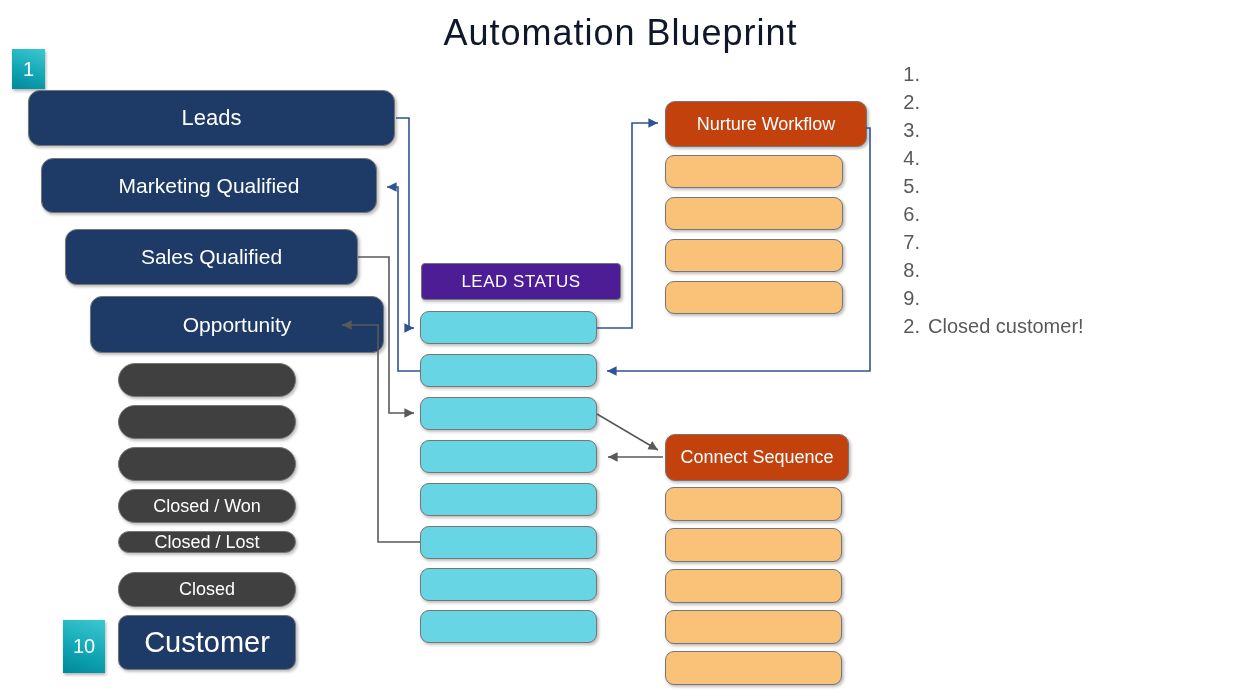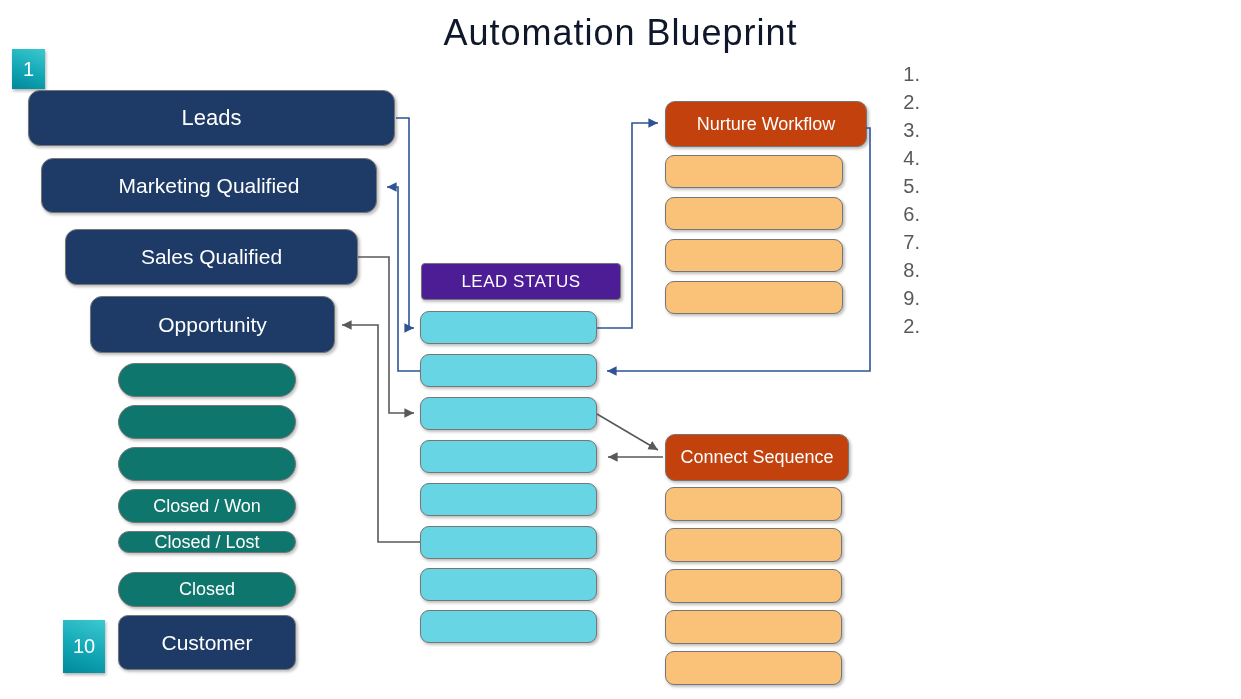--- a/index.html
+++ b/index.html
@@ -10,21 +10,21 @@
   .title{
     position:absolute;top:12px;left:0;width:1241px;text-align:center;
     font-size:36px;color:#0f172a;letter-spacing:1px;font-weight:400;
   }
   .box{
     position:absolute;display:flex;align-items:center;justify-content:center;
     color:#ffffff;border:1.5px solid #767676;box-sizing:border-box;
     box-shadow:1.5px 2px 3px rgba(0,0,0,0.25);
   }
   .navy{background:#1E3A67;border-radius:12px;font-size:21px;}
-  .slate{background:#0f766e;border-radius:17px;font-size:18px;}
+  .slate{background:#404040;border-radius:17px;font-size:18px;}
   .teal{background:#4c1d95;border-radius:4px;font-size:17px;letter-spacing:0.5px;}
   .cyan{background:#68D5E4;border-radius:9px;}
   .orange{background:#c2410c;border-radius:10px;font-size:18px;}
   .lightorange{background:#FAC178;border-radius:9px;}
   .badge{
     position:absolute;display:flex;align-items:center;justify-content:center;
     background:linear-gradient(200deg,#3BC8D0 0%,#12A7B5 55%,#00889B 100%);
     color:#ffffff;font-size:20px;box-shadow:1px 2px 3px rgba(0,0,0,0.3);
   }
   .notes{
@@ -39,28 +39,28 @@
 <body>
 
 <div class="title">Automation Blueprint</div>
 
 <div class="badge" style="left:12px;top:49px;width:33px;height:40px;">1</div>
 <div class="badge" style="left:63px;top:620px;width:42px;height:53px;">10</div>
 
 <div class="box navy" style="left:28px;top:90px;width:367px;height:56px;font-size:22px;">Leads</div>
 <div class="box navy" style="left:41px;top:158px;width:336px;height:55px;">Marketing Qualified</div>
 <div class="box navy" style="left:65px;top:229px;width:293px;height:56px;">Sales Qualified</div>
-<div class="box navy" style="left:90px;top:296px;width:245px;height:57px;">Opportunity</div>
+<div class="box navy" style="left:90px;top:296px;width:294px;height:57px;">Opportunity</div>
 <div class="box slate" style="left:118px;top:363px;width:178px;height:34px;"></div>
 <div class="box slate" style="left:118px;top:405px;width:178px;height:34px;"></div>
 <div class="box slate" style="left:118px;top:447px;width:178px;height:34px;"></div>
 <div class="box slate" style="left:118px;top:489px;width:178px;height:34px;">Closed / Won</div>
 <div class="box slate" style="left:118px;top:531px;width:178px;height:22px;">Closed / Lost</div>
 <div class="box slate" style="left:118px;top:572px;width:178px;height:35px;">Closed</div>
-<div class="box navy" style="left:118px;top:615px;width:178px;height:55px;border-radius:10px;font-size:21px;">Customer</div>
+<div class="box navy" style="left:118px;top:615px;width:178px;height:55px;border-radius:10px;font-size:29px;">Customer</div>
 
 <div class="box teal" style="left:421px;top:263px;width:200px;height:37px;">LEAD STATUS</div>
 <div class="box cyan" style="left:420px;top:311px;width:177px;height:33px;"></div>
 <div class="box cyan" style="left:420px;top:354px;width:177px;height:33px;"></div>
 <div class="box cyan" style="left:420px;top:397px;width:177px;height:33px;"></div>
 <div class="box cyan" style="left:420px;top:440px;width:177px;height:33px;"></div>
 <div class="box cyan" style="left:420px;top:483px;width:177px;height:33px;"></div>
 <div class="box cyan" style="left:420px;top:526px;width:177px;height:33px;"></div>
 <div class="box cyan" style="left:420px;top:568px;width:177px;height:33px;"></div>
 <div class="box cyan" style="left:420px;top:610px;width:177px;height:33px;"></div>
@@ -109,20 +109,21 @@
   <div class="note-row">
     <span class="note-num">8.</span>
     <span class="note-txt"></span>
   </div>
   <div class="note-row">
     <span class="note-num">9.</span>
     <span class="note-txt"></span>
   </div>
   <div class="note-row">
     <span class="note-num">2.</span>
+    <span class="note-txt">Closed customer!</span>
   </div>
 </div>
 
 <svg class="connectors" width="1241" height="699" viewBox="0 0 1241 699">
   <defs>
     <marker id="arrowNavy" markerWidth="8" markerHeight="8" refX="6" refY="3" orient="auto">
       <path d="M0,0 L6,3 L0,6 Z" fill="#2F5496"></path>
     </marker>
     <marker id="arrowGray" markerWidth="8" markerHeight="8" refX="6" refY="3" orient="auto">
       <path d="M0,0 L6,3 L0,6 Z" fill="#595959"></path>

